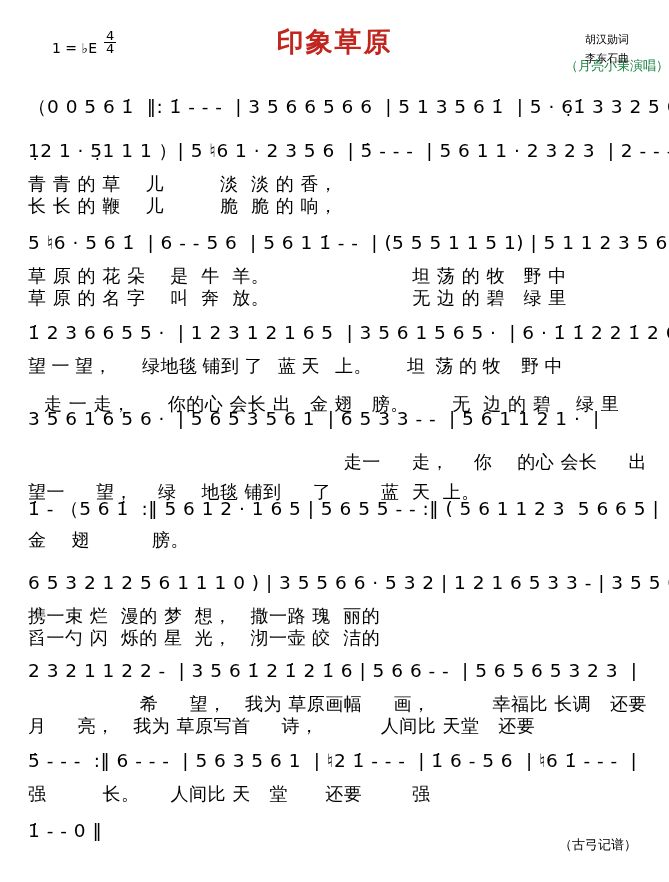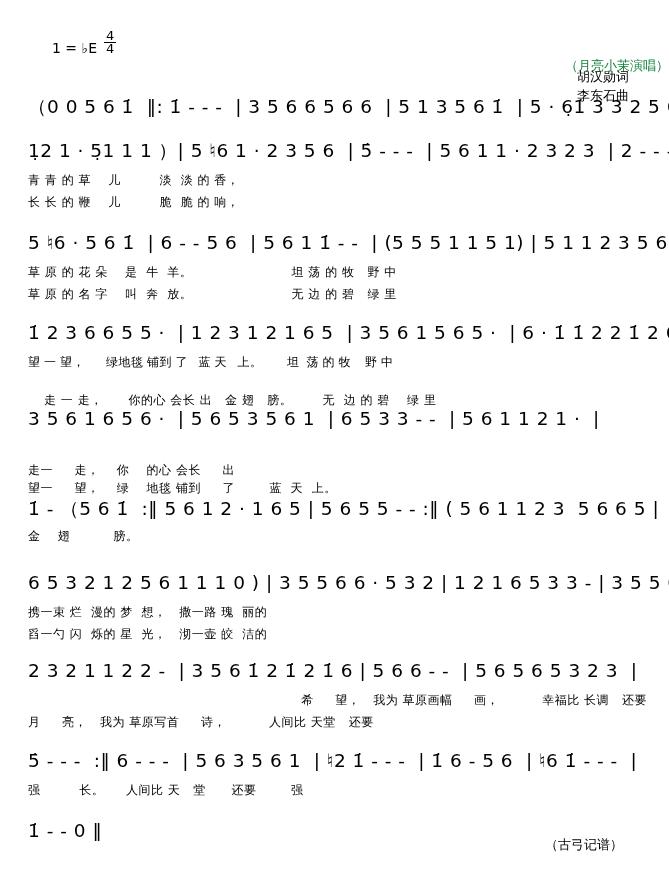--- a/index.html
+++ b/index.html
@@ -31,26 +31,26 @@
     font-size:14px;
     display:flex;align-items:flex-end;gap:3px;
   }
   .meter{
     display:inline-flex;flex-direction:column;align-items:center;
     line-height:0.95;font-size:13px;margin-left:4px;
   }
   .meter .num{border-bottom:1.4px solid #000;padding:0 2px;}
   .meter .den{padding:0 2px;}
   .credit{
-    position:absolute;right:40px;font-size:13px;text-align:left;margin-top:36px;
+    position:absolute;right:40px;font-size:11px;text-align:left;
   }
   .credit.c1{top:32px;}
   .credit.c2{top:51px;}
   .footer-credit{
-    position:absolute;right:46px;bottom:28px;font-size:13px;margin-left:40px;
+    position:absolute;right:32px;bottom:28px;font-size:13px;margin-left:40px;
   }
 
   
   .line{position:absolute;left:0;width:669px;}
   .notes{
     position:absolute;left:28px;right:22px;
     font-size:19px;
     white-space:nowrap;
     letter-spacing:0px;
   }
@@ -59,35 +59,36 @@
     font-size:13.5px;
     white-space:nowrap;
   }
 
   
   .raw{
     font-family:"DejaVu Sans","Liberation Sans",sans-serif;
     white-space:pre;
   }
   .notes.raw{font-size:18.5px;letter-spacing:0.5px;}
-  .lyr.raw{font-size:12px;letter-spacing:0.5px;}
+  .lyr.raw{font-size:18px;letter-spacing:0.5px;}
 </style>
 </head>
 <body>
 
 <div class="sheet">
 
   <div class="keysig">
     <span>1 = ♭E</span>
     <span class="meter">
       <span class="num">4</span>
       <span class="den">4</span>
     </span>
   </div>
 
+  <div class="title">印象草原</div>
   <div class="subtitle">（月亮小茉演唱）</div>
   <div class="credit c1">胡汉勋词</div>
   <div class="credit c2">李东石曲</div>
 
   <div class="line" style="top:94px;">
     <div class="notes raw">（0 0 5 6 1̇  ‖: 1̇ - - -  | 3 5 6 6 5 6 6  | 5 1 3 5 6 1̇  | 5 · 6̣1̇ 3 3 2 5 6  |</div>
   </div>
 
   <div class="line" style="top:138px;">
     <div class="notes raw">1̣2 1 · 5̣1 1 1 ）| 5 ♮6 1 · 2 3 5 6  | 5̇ - - -  | 5 6 1 1 · 2 3 2 3  | 2 - - -  |</div>
@@ -103,21 +104,21 @@
 
   <div class="line" style="top:322px;">
     <div class="notes raw">1̇ 2 3 6 6 5 5 ·  | 1 2 3 1 2 1 6 5  | 3 5 6 1 5 6 5 ·  | 6 · 1̇ 1̇ 2 2 1̇ 2 6 5 |</div>
     <div class="lyr raw" style="top:32px;font-family:Liberation Serif, serif;">望 一 望，      绿地毯 铺到 了   蓝 天   上。       坦  荡 的 牧    野 中</div>
     <div class="lyr raw" style="top:70px;margin-left:16px;">走 一 走，      你的心 会长 出   金 翅   膀。       无  边 的 碧    绿 里</div>
   </div>
 
   <div class="line" style="top:408px;">
     <div class="notes raw">3 5 6 1 6 5 6 ·  | 5 6 5 3 5 6 1  | 6 5 3 3 - -  | 5 6 1 1 2 1 ·  |</div>
     <div class="lyr raw" style="top:32px;margin-top:40px;">望一     望，    绿    地毯 铺到     了        蓝  天  上。</div>
-    <div class="lyr raw" style="top:54px;">走一     走，    你    的心 会长     出</div>
+    <div class="lyr raw" style="top:42px;text-align:right;">走一     走，    你    的心 会长     出</div>
   </div>
 
   <div class="line" style="top:496px;">
     <div class="notes raw">1̇ - （5 6 1̇  :‖ 5 6 1 2 · 1 6 5 | 5 6 5 5 - - :‖ ( 5 6 1 1 2 3  5 6 6 5 |</div>
     <div class="lyr raw" style="top:32px;">金    翅          膀。</div>
   </div>
 
   <div class="line" style="top:572px;">
     <div class="notes raw">6 5 3 2 1 2 5 6 1 1 1 0 ) | 3 5 5 6 6 · 5 3 2 | 1 2 1 6 5 3 3 - | 3 5 5 6 6 · 5 3 3 |</div>
     <div class="lyr raw" style="top:32px;">携一束 烂  漫的 梦  想，   撒一路 瑰  丽的</div>

